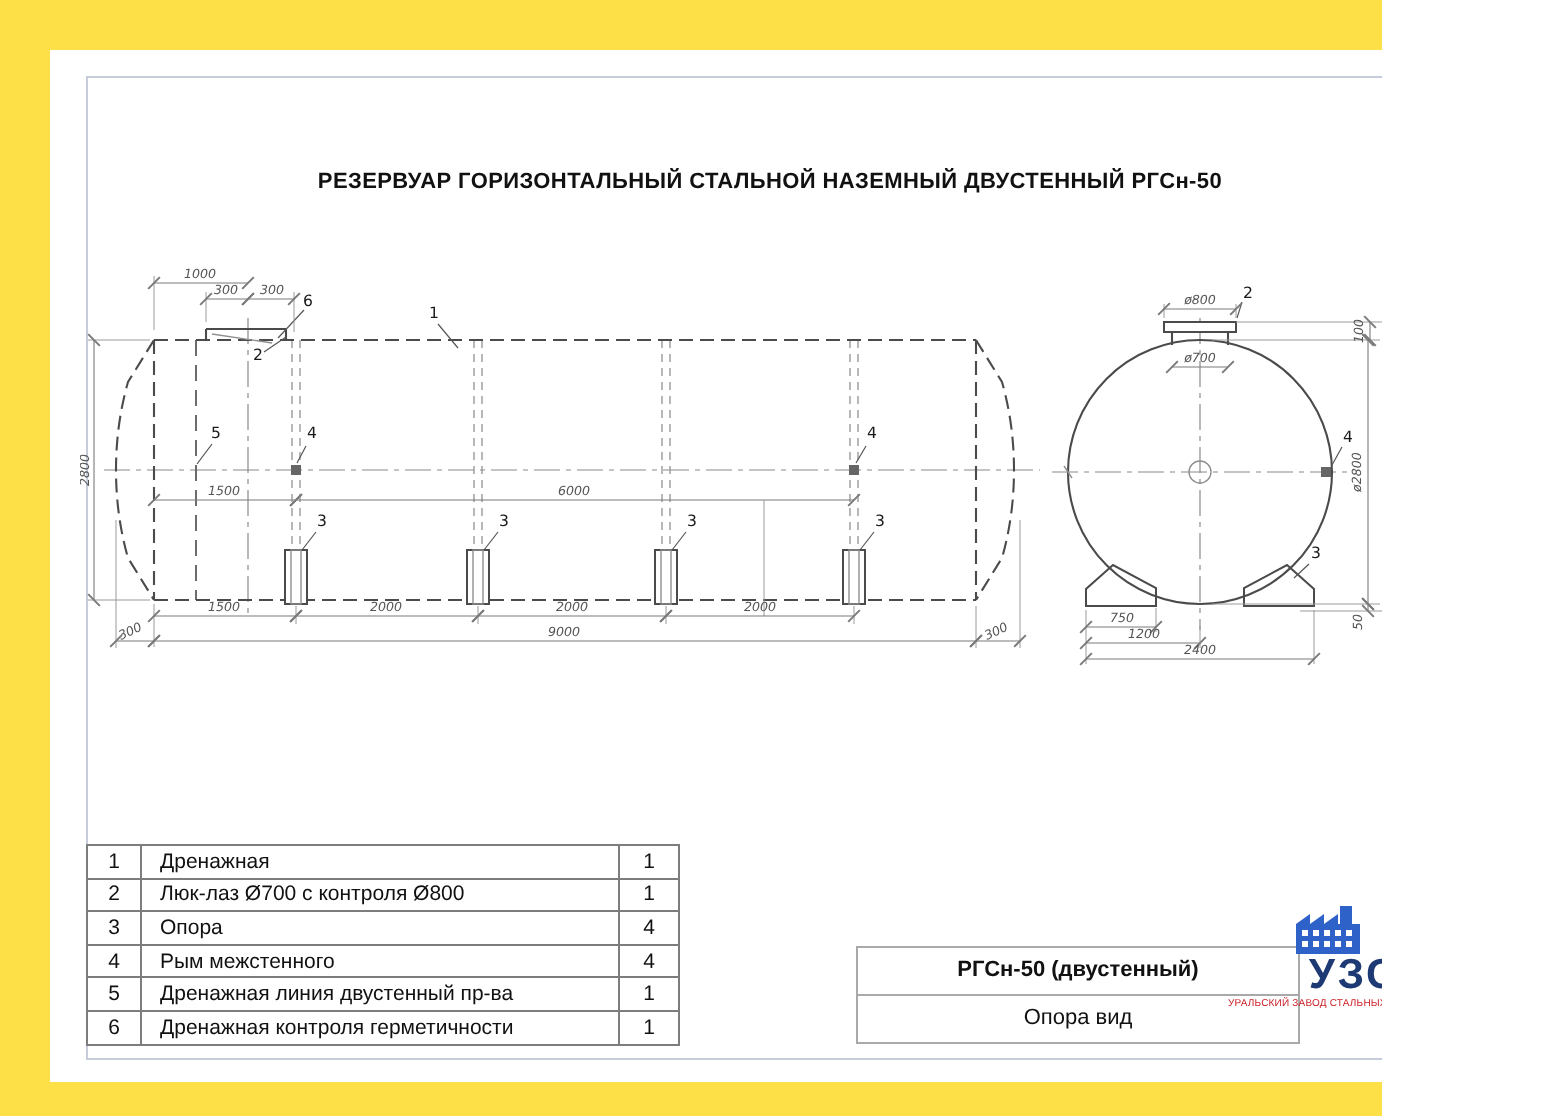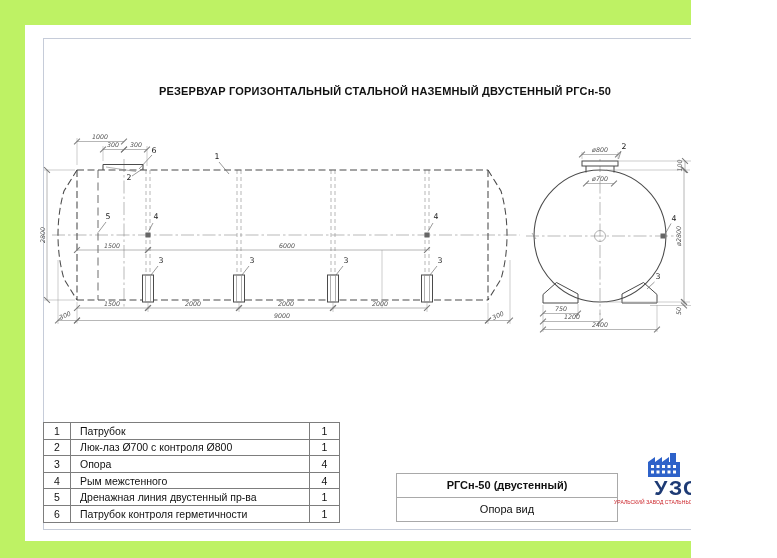--- a/index.html
+++ b/index.html
@@ -1,16 +1,16 @@
 <!DOCTYPE html>
 <html><head>
 <meta charset="utf-8">
 <style>
   html,body{margin:0;padding:0}
-  .page{position:relative;width:691px;height:558px;background:#bef264;font-family:"Liberation Sans",sans-serif;overflow:hidden}
+  .page{position:relative;width:691px;height:558px;background:#fde047;font-family:"Liberation Sans",sans-serif;overflow:hidden}
   .sheet{position:absolute;left:25px;top:25px;width:721px;height:516px;background:#ffffff}
   .frame{position:absolute;left:43px;top:38px;width:694px;height:490px;border:1px solid #c6ccd9}
   .dtitle{position:absolute;left:60px;top:85px;width:650px;text-align:center;font-size:11px;font-weight:bold;color:#111;letter-spacing:.2px}
   svg.drawing{position:absolute;left:40px;top:125px}
 
   
   .s{stroke:#4b4b4b;stroke-width:1.05;fill:none}
   .sw{stroke:#4b4b4b;stroke-width:1;fill:#fff}
   .sd{stroke:#4b4b4b;stroke-width:1.05;fill:none;stroke-dasharray:7 3.5}
   .thin{stroke:#8f8f8f;stroke-width:.7;fill:none}
@@ -24,21 +24,21 @@
   .co{fill:#1a1a1a;font:7.8px "DejaVu Sans",sans-serif;text-anchor:middle}
 
   
   .parts{position:absolute;left:43px;top:422px;border-collapse:collapse;font-size:10.5px;color:#111;background:#fff}
   .parts td{border:1px solid #7d7d7d;height:15.6px;padding:0;vertical-align:middle}
   .c-num{width:26px;text-align:center}
   .c-name{width:229px;padding-left:9px !important}
   .c-qty{width:29px;text-align:center}
 
   
-  .tblock{position:absolute;left:396px;top:473px;width:220px;border:1px solid #a9a9a9;background:#fff}
+  .tblock{position:absolute;left:428px;top:473px;width:220px;border:1px solid #a9a9a9;background:#fff}
   .tb-row{height:23px;line-height:23px;text-align:center;font-size:11px;color:#111}
   .tb-model{font-weight:bold;border-bottom:1px solid #a9a9a9}
 
   
   .logo{position:absolute;left:614px;top:451px;width:100px;text-align:right}
   .factory{display:block;margin:0 auto}
   .abbr{font-size:21px;font-weight:800;color:#1d3a74;letter-spacing:1.5px;line-height:20px;margin-top:1px}
   .tagline{font-size:5px;color:#cb2026;white-space:nowrap;letter-spacing:.1px;margin-top:1px}
 </style>
 </head>
@@ -235,21 +235,21 @@
         <line class="dim" x1="503" y1="204.5" x2="617" y2="204.5"></line>
         <text class="dt" x="560" y="202">2400</text>
       </g>
     </g>
   </svg>
 
   <table class="parts">
     <tbody>
         <tr>
       <td class="c-num">1</td>
-      <td class="c-name">Патрубок</td>
+      <td class="c-name">Дренажная</td>
       <td class="c-qty">1</td>
     </tr>
     <tr>
       <td class="c-num">2</td>
       <td class="c-name">Люк-лаз Ø700 с контроля Ø800</td>
       <td class="c-qty">1</td>
     </tr>
     <tr>
       <td class="c-num">3</td>
       <td class="c-name">Опора</td>
@@ -260,21 +260,21 @@
       <td class="c-name">Рым межстенного</td>
       <td class="c-qty">4</td>
     </tr>
     <tr>
       <td class="c-num">5</td>
       <td class="c-name">Дренажная линия двустенный пр-ва</td>
       <td class="c-qty">1</td>
     </tr>
     <tr>
       <td class="c-num">6</td>
-      <td class="c-name">Патрубок контроля герметичности</td>
+      <td class="c-name">Дренажная контроля герметичности</td>
       <td class="c-qty">1</td>
     </tr>
   </tbody>
     </table>
 
   <div class="tblock">
     <div class="tb-row tb-model">РГСн-50 (двустенный)</div>
     <div class="tb-row tb-view">Опора вид</div>
   </div>
 

